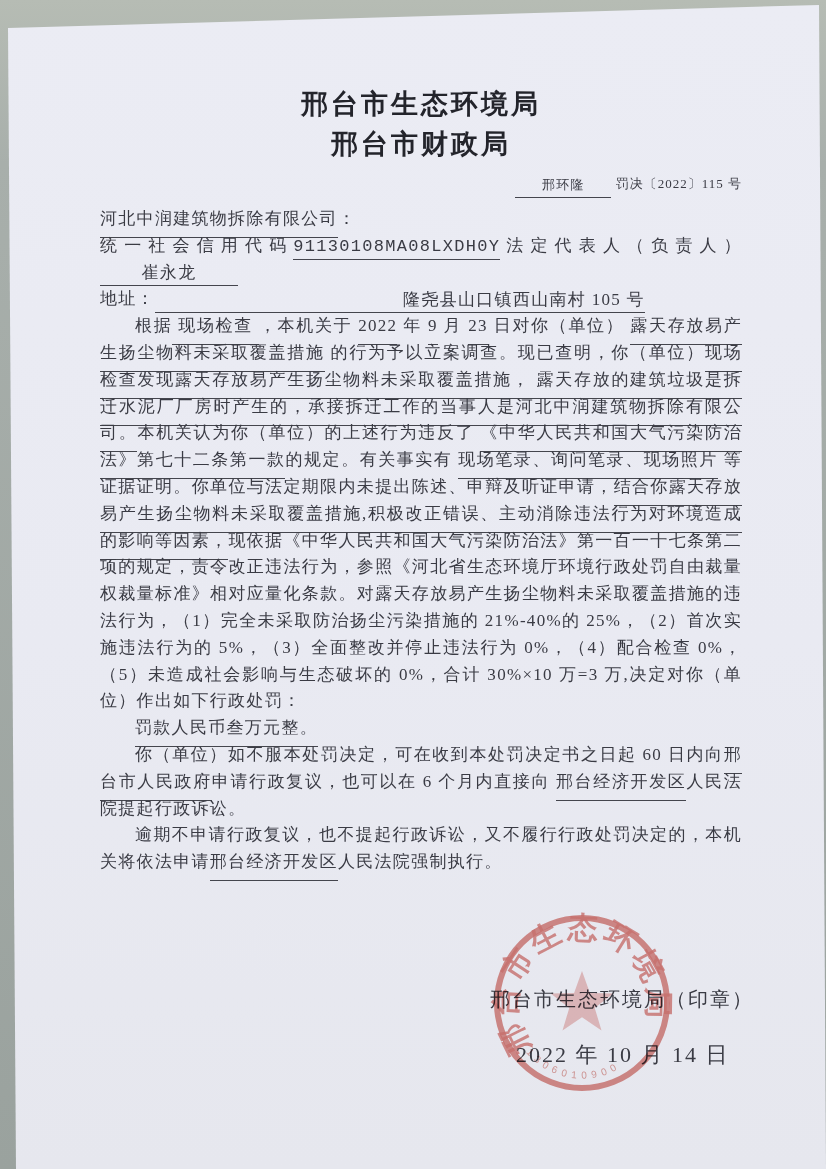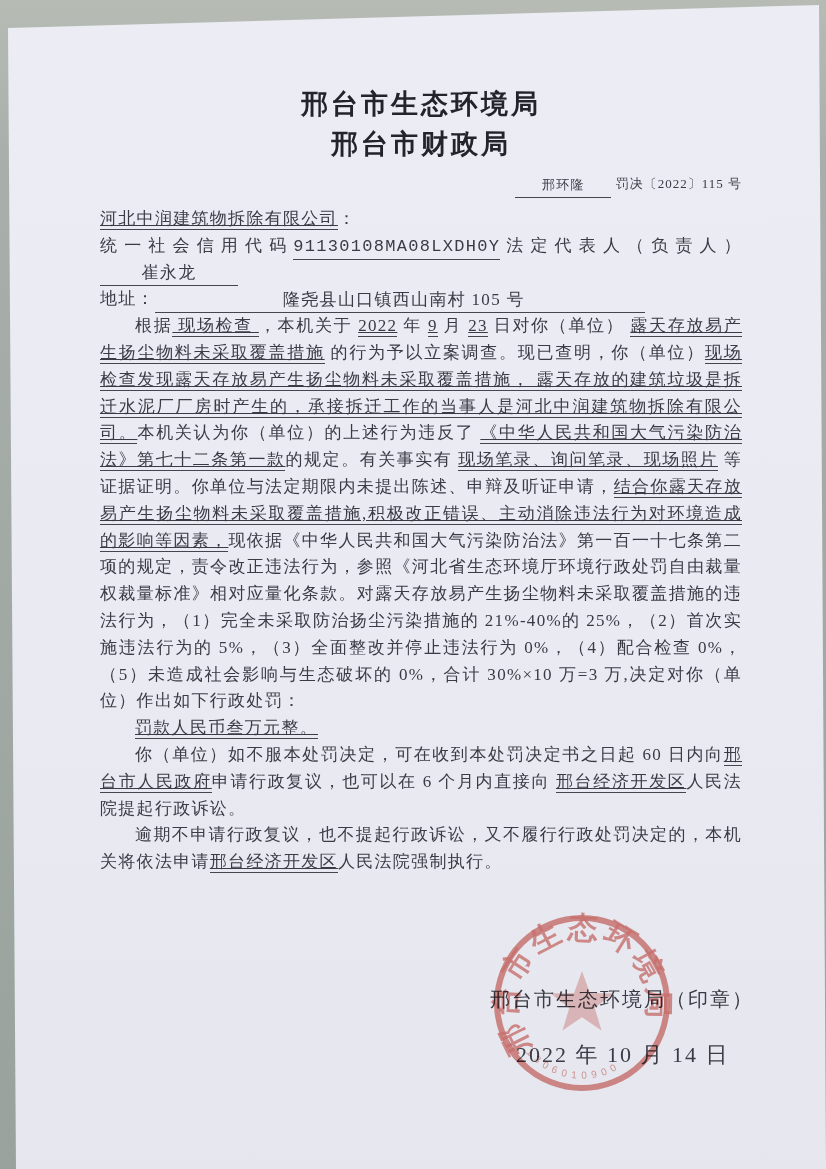--- a/index.html
+++ b/index.html
@@ -17,24 +17,24 @@
     position:absolute;left:100px;right:84px;top:0;
     color:#3a3b44;font-size:17px;line-height:26.8px;letter-spacing:1.3px;
   }
   .title{margin:0;text-align:center;font-weight:bold;color:#23242b;
     font-size:27px;line-height:40px;letter-spacing:3px;}
   .title.first{margin-top:84px;}
   .para{margin:0;text-align:justify;}
   .docnum{text-align:right;font-size:13px;line-height:28px;margin-top:6px;letter-spacing:1px;}
   .addressee{margin-top:8px;}
   .indent{text-indent:35px;}
-  .u{border-bottom:1.4px solid #44454d;padding-bottom:1px;text-decoration:underline;}
+  .u{border-bottom:1.4px solid #44454d;padding-bottom:9px;}
   .blank{display:inline-block;text-align:center;border-bottom:1.4px solid #44454d;
     letter-spacing:1.3px;line-height:24px;vertical-align:bottom;}
-  .blank.ta-l{text-align:center;padding-left:8px;font-family:Liberation Serif, serif;}
+  .blank.ta-l{text-align:right;padding-left:8px;font-family:Liberation Serif, serif;}
   .license{margin-top:16px;}
   .sig{position:absolute;left:490px;top:986px;font-size:20px;letter-spacing:2px;color:#3a3b44;}
   .dateline{position:absolute;left:516px;top:1040px;font-size:22px;letter-spacing:2px;color:#3a3b44;}
   .stamp{position:absolute;left:463px;top:884px;width:238px;height:238px;
     mix-blend-mode:multiply;opacity:.82;}
 </style>
 </head>
 <body>
 
 <div class="paper">

